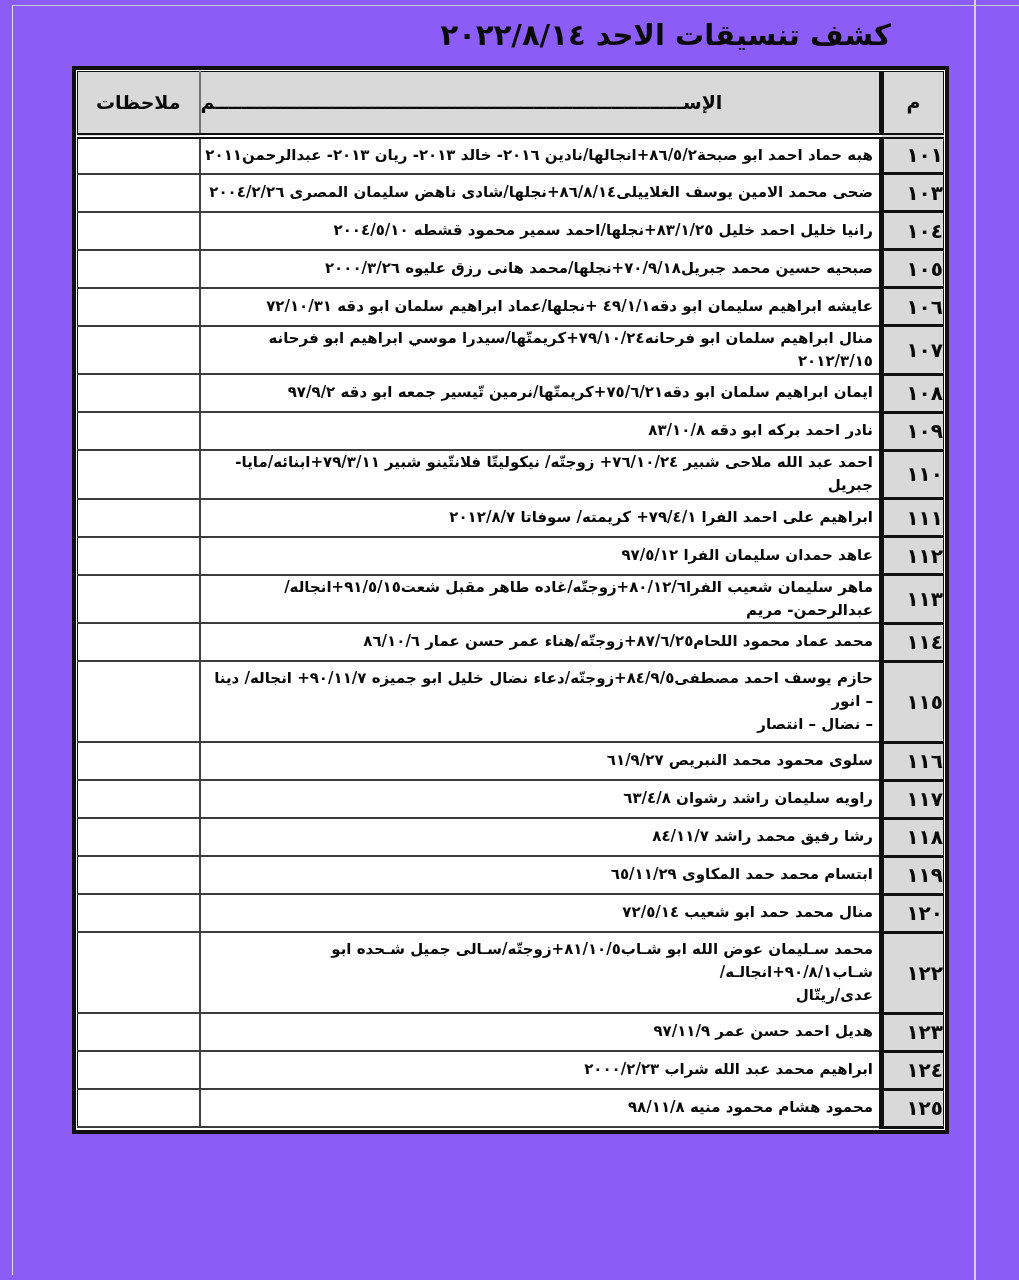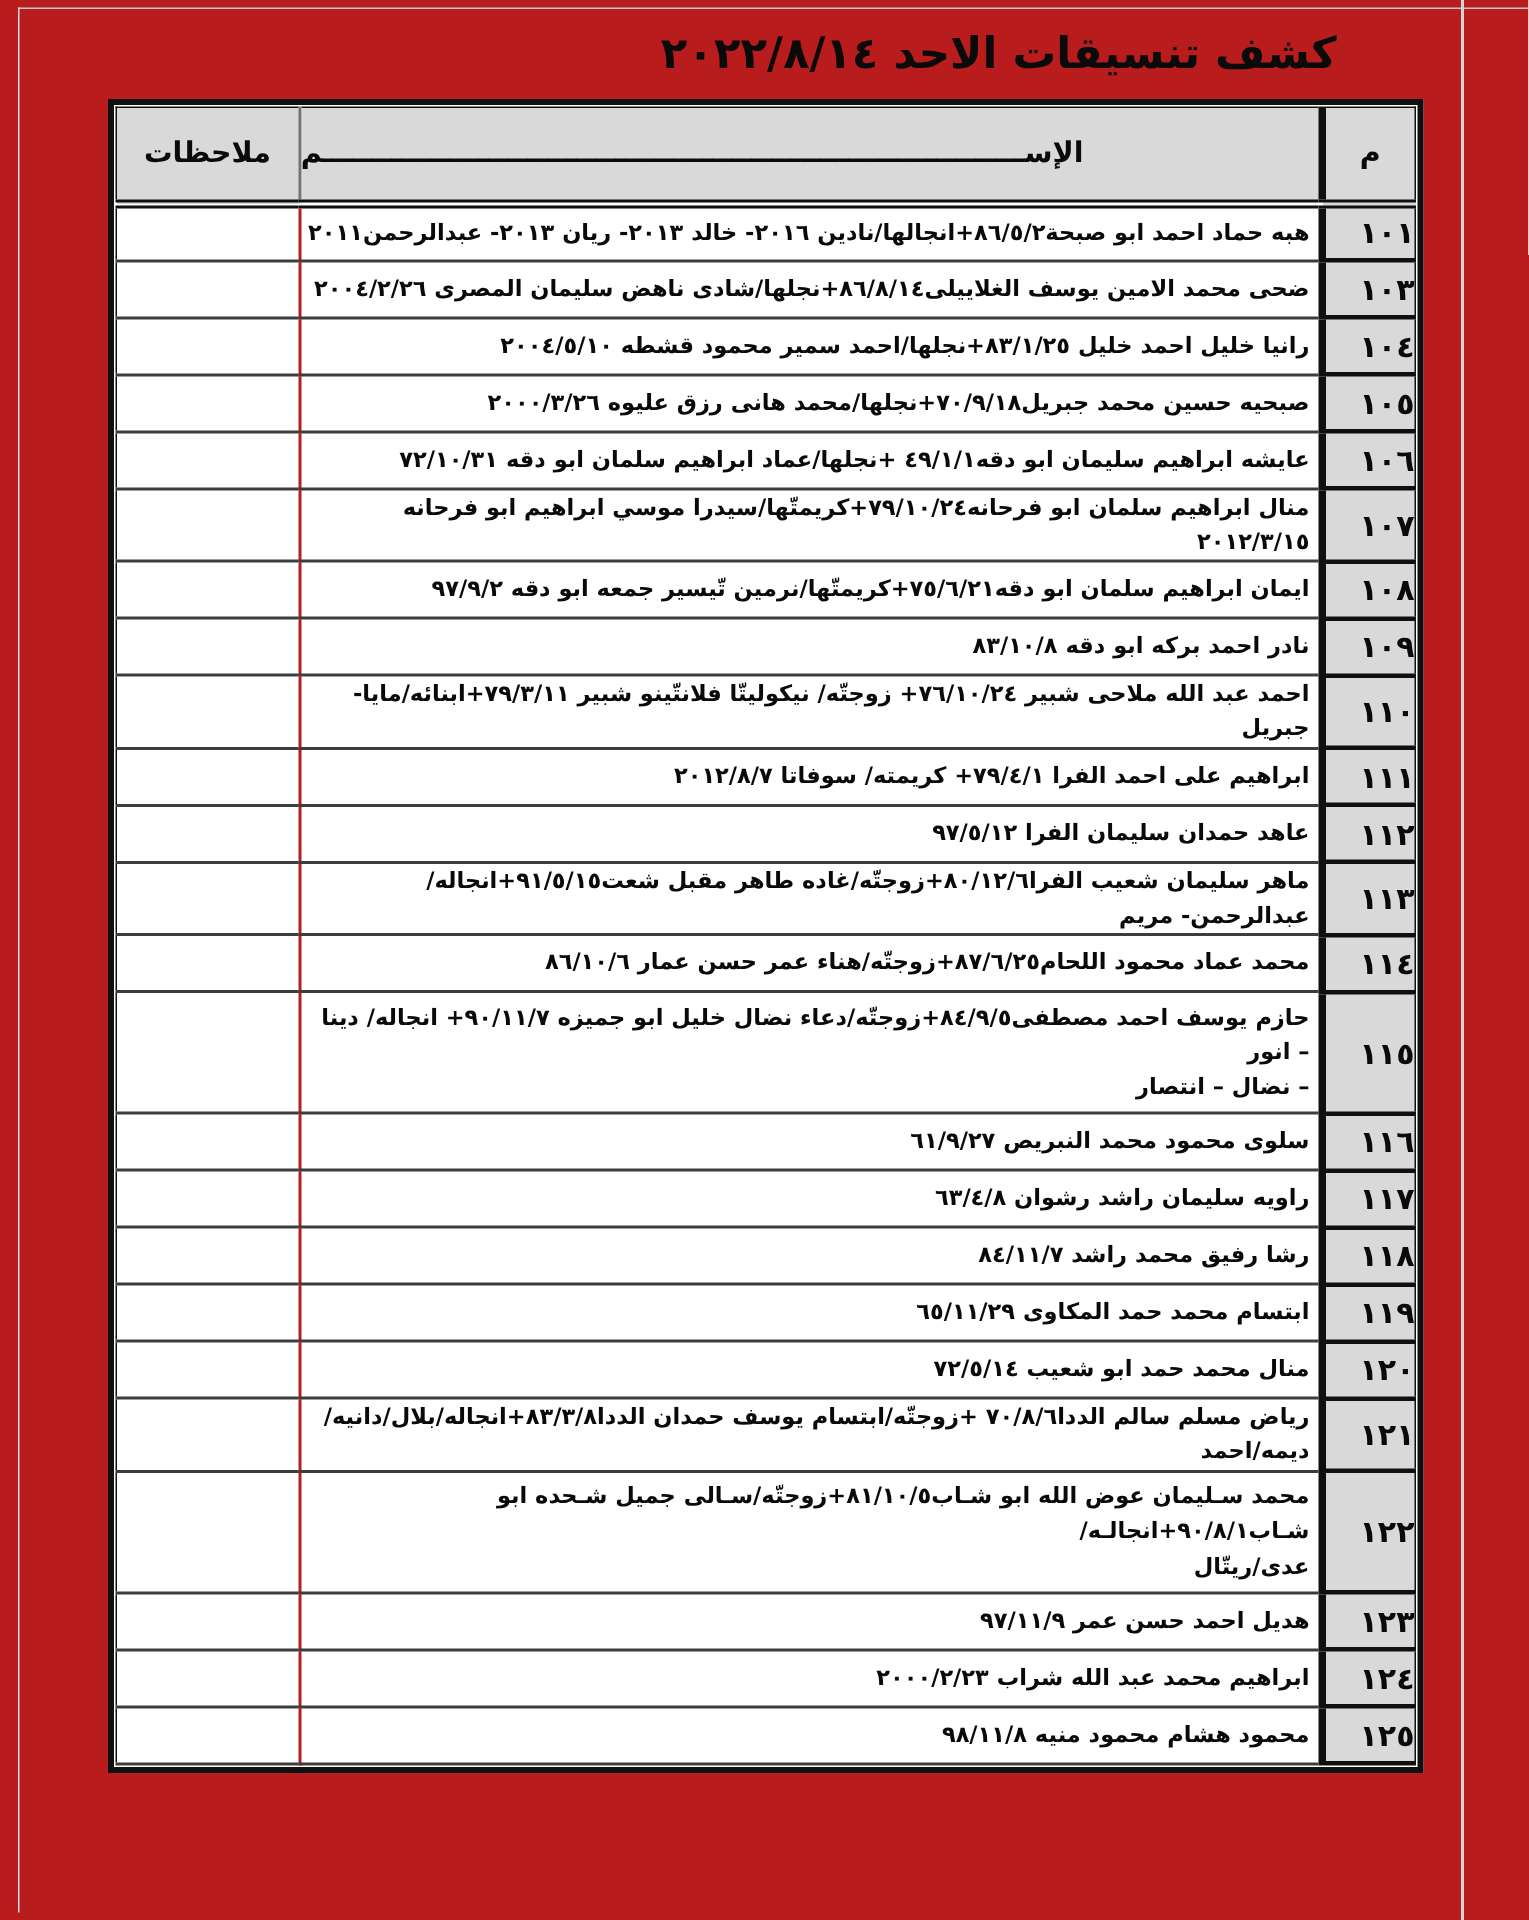--- a/index.html
+++ b/index.html
@@ -1,18 +1,18 @@
 <!DOCTYPE html>
 <html lang="ar" dir="rtl"><head>
 <meta charset="utf-8">
 <style>
   * { margin:0; padding:0; box-sizing:border-box; }
   html,body { width:1019px; height:1280px; background:#ffffff; overflow:hidden;
               font-family:"DejaVu Sans", sans-serif; }
-  .page { position:relative; width:1019px; height:1280px; background:#b91c1c; }
+  .page { position:relative; width:1019px; height:1280px; background:#8b5cf6; }
 
   
   .scan-top   { position:absolute; left:12px; top:5px; right:0; height:1px; background:#c9c9c9; }
   .scan-left  { position:absolute; left:12px; top:5px; width:1px; height:1270px; background:#dedede; }
   .scan-right { position:absolute; left:974px; top:0; width:2px; height:1280px; background:#d4d4d4; }
 
   .doc-title { position:absolute; top:18px; right:128px; font-size:29px; font-weight:bold;
                color:#0a0a0a; letter-spacing:0; white-space:nowrap; }
 
   .table-outer { position:absolute; top:66px; left:72px; border:4px solid #101010;
@@ -27,21 +27,21 @@
   th.h-num  { border-left:5px solid #101010; }
   th.h-name { border-left:2px solid #737373; text-align:left; white-space:nowrap; overflow:hidden; }
   th.h-note { text-align:center; }
 
   td { vertical-align:middle; color:#0a0a0a; }
   tr.r td { height:38px; }
   tr.r.tall td { height:81px; }
 
   td.num { background:#d9d9d9; border-left:5px solid #101010; border-bottom:3px solid #101010;
            text-align:right; font-weight:bold; font-size:20px; letter-spacing:4px; }
-  td.name { border-left:2px solid #b91c1c; border-bottom:2px solid #3d3d3d;
+  td.name { border-left:2px solid #404040; border-bottom:2px solid #3d3d3d;
             text-align:right; font-weight:bold; font-size:15px; padding:0 6px 0 4px; line-height:1.55;margin-top:41px; }
   td.name span { display:block; }
   td.note { border-bottom:2px solid #3d3d3d; background:#ffffff; }
 </style>
 </head>
 <body>
 
 <div class="page">
   <div class="scan-top"></div>
   <div class="scan-left"></div>
@@ -155,25 +155,20 @@
         <tr class="r">
           <td class="num">١١٩</td>
           <td class="name">ابتسام محمد حمد المكاوى ٦٥/١١/٢٩</td>
           <td class="note"></td>
         </tr>
         <tr class="r">
           <td class="num">١٢٠</td>
           <td class="name">منال محمد حمد ابو شعيب ٧٢/٥/١٤</td>
           <td class="note"></td>
         </tr>
-        <tr class="r">
-          <td class="num">١٢١</td>
-          <td class="name">رياض مسلم سالم الددا٧٠/٨/٦ +زوجتّه/ابتسام يوسف حمدان الددا٨٣/٣/٨+انجاله/بلال/دانيه/ديمه/احمد</td>
-          <td class="note"></td>
-        </tr>
         <tr class="r tall">
           <td class="num">١٢٢</td>
           <td class="name">
             <span>محمد سـليمان عوض الله ابو شـاب٨١/١٠/٥+زوجتّه/سـالى جميل شـحده ابو شـاب٩٠/٨/١+انجالـه/</span>
             <span>عدى/ريتّال</span>
           </td>
           <td class="note"></td>
         </tr>
         <tr class="r">
           <td class="num">١٢٣</td>

